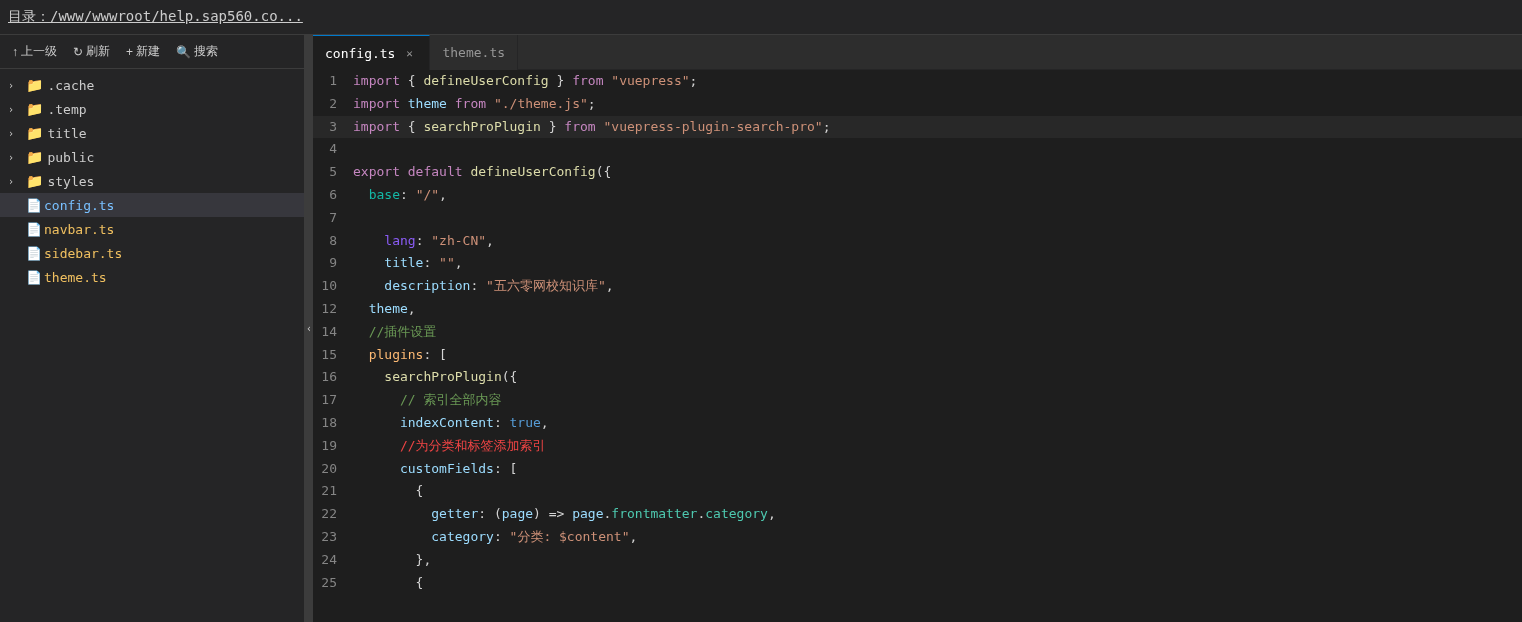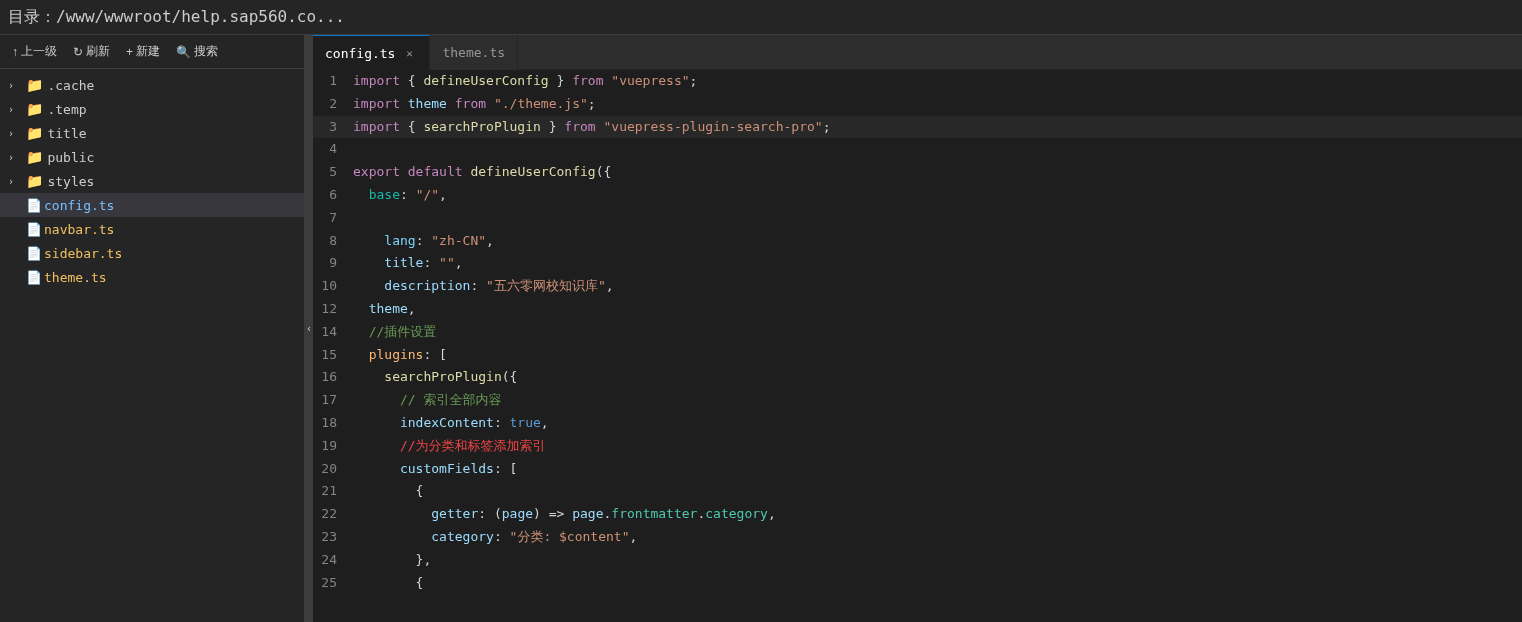--- a/index.html
+++ b/index.html
@@ -21,21 +21,22 @@
       height: 35px;
       display: flex;
       align-items: center;
       padding: 0 8px;
       border-bottom: 1px solid #3c3c3c;
       flex-shrink: 0;
     }
 
     .breadcrumb-path {
       color: #cccccc;
-      font-size: 16px;
+      font-size: 14px;
+      text-decoration: underline;
     }
 
     
     #main {
       display: flex;
       flex: 1;
       overflow: hidden;
     }
 
     
@@ -338,21 +339,21 @@
             <tr>
               <td class="line-num">6</td>
               <td class="line-code"><span style="color: rgb(212, 212, 212);">  </span><span style="color: #14b8a6;">base</span><span style="color: rgb(212, 212, 212);">: </span><span style="color: rgb(206, 145, 120);">"/"</span><span style="color: rgb(212, 212, 212);">,</span></td>
             </tr>
             <tr>
               <td class="line-num">7</td>
               <td class="line-code"> </td>
             </tr>
             <tr>
               <td class="line-num">8</td>
-              <td class="line-code"><span style="color: rgb(212, 212, 212);">    </span><span style="color: #7dd3fc;">lang</span><span style="color: rgb(212, 212, 212);">: </span><span style="color: rgb(206, 145, 120);">"zh-CN"</span><span style="color: rgb(212, 212, 212);">,</span></td>
+              <td class="line-code"><span style="color: rgb(212, 212, 212);">    </span><span style="color: #8b5cf6;">lang</span><span style="color: rgb(212, 212, 212);">: </span><span style="color: rgb(206, 145, 120);">"zh-CN"</span><span style="color: rgb(212, 212, 212);">,</span></td>
             </tr>
             <tr>
               <td class="line-num">9</td>
               <td class="line-code"><span style="color: rgb(212, 212, 212);">    </span><span style="color: rgb(156, 220, 254);">title</span><span style="color: rgb(212, 212, 212);">: </span><span style="color: rgb(206, 145, 120);">""</span><span style="color: rgb(212, 212, 212);">,</span></td>
             </tr>
             <tr>
               <td class="line-num">10</td>
               <td class="line-code"><span style="color: rgb(212, 212, 212);">    </span><span style="color: rgb(156, 220, 254);">description</span><span style="color: rgb(212, 212, 212);">: </span><span style="color: rgb(206, 145, 120);">"五六零网校知识库"</span><span style="color: rgb(212, 212, 212);">,</span></td>
             </tr>
             <tr>

